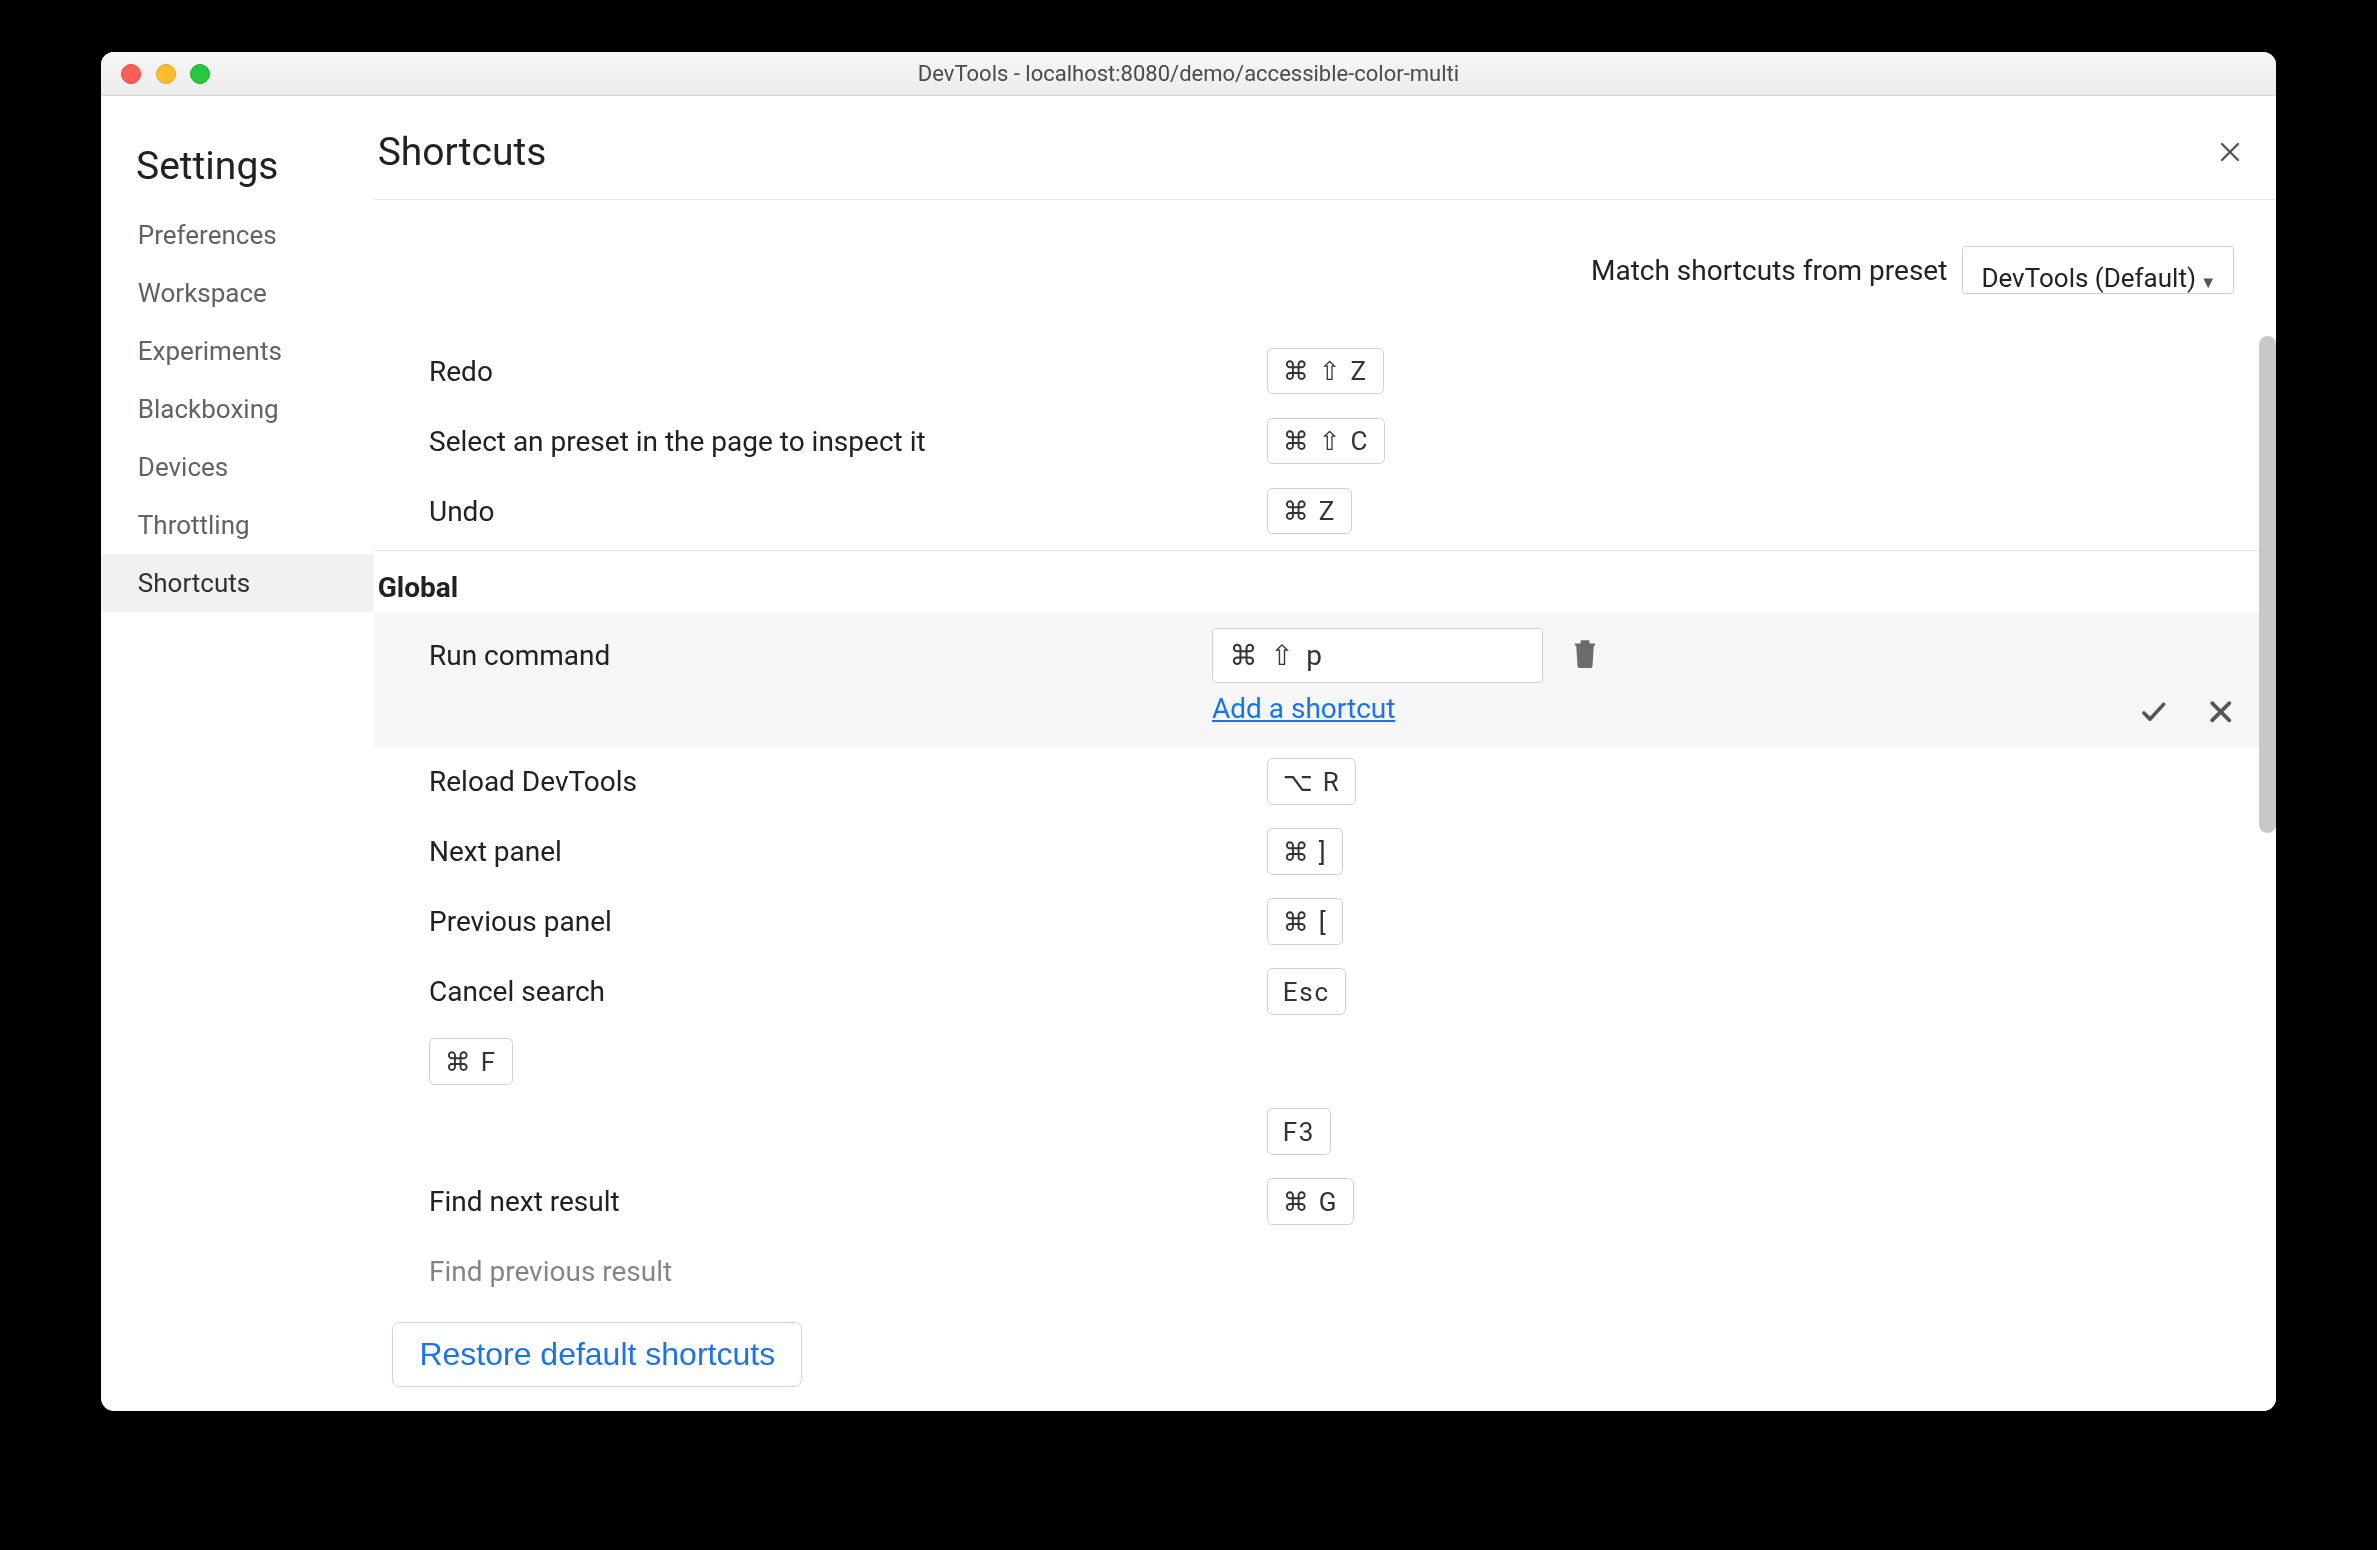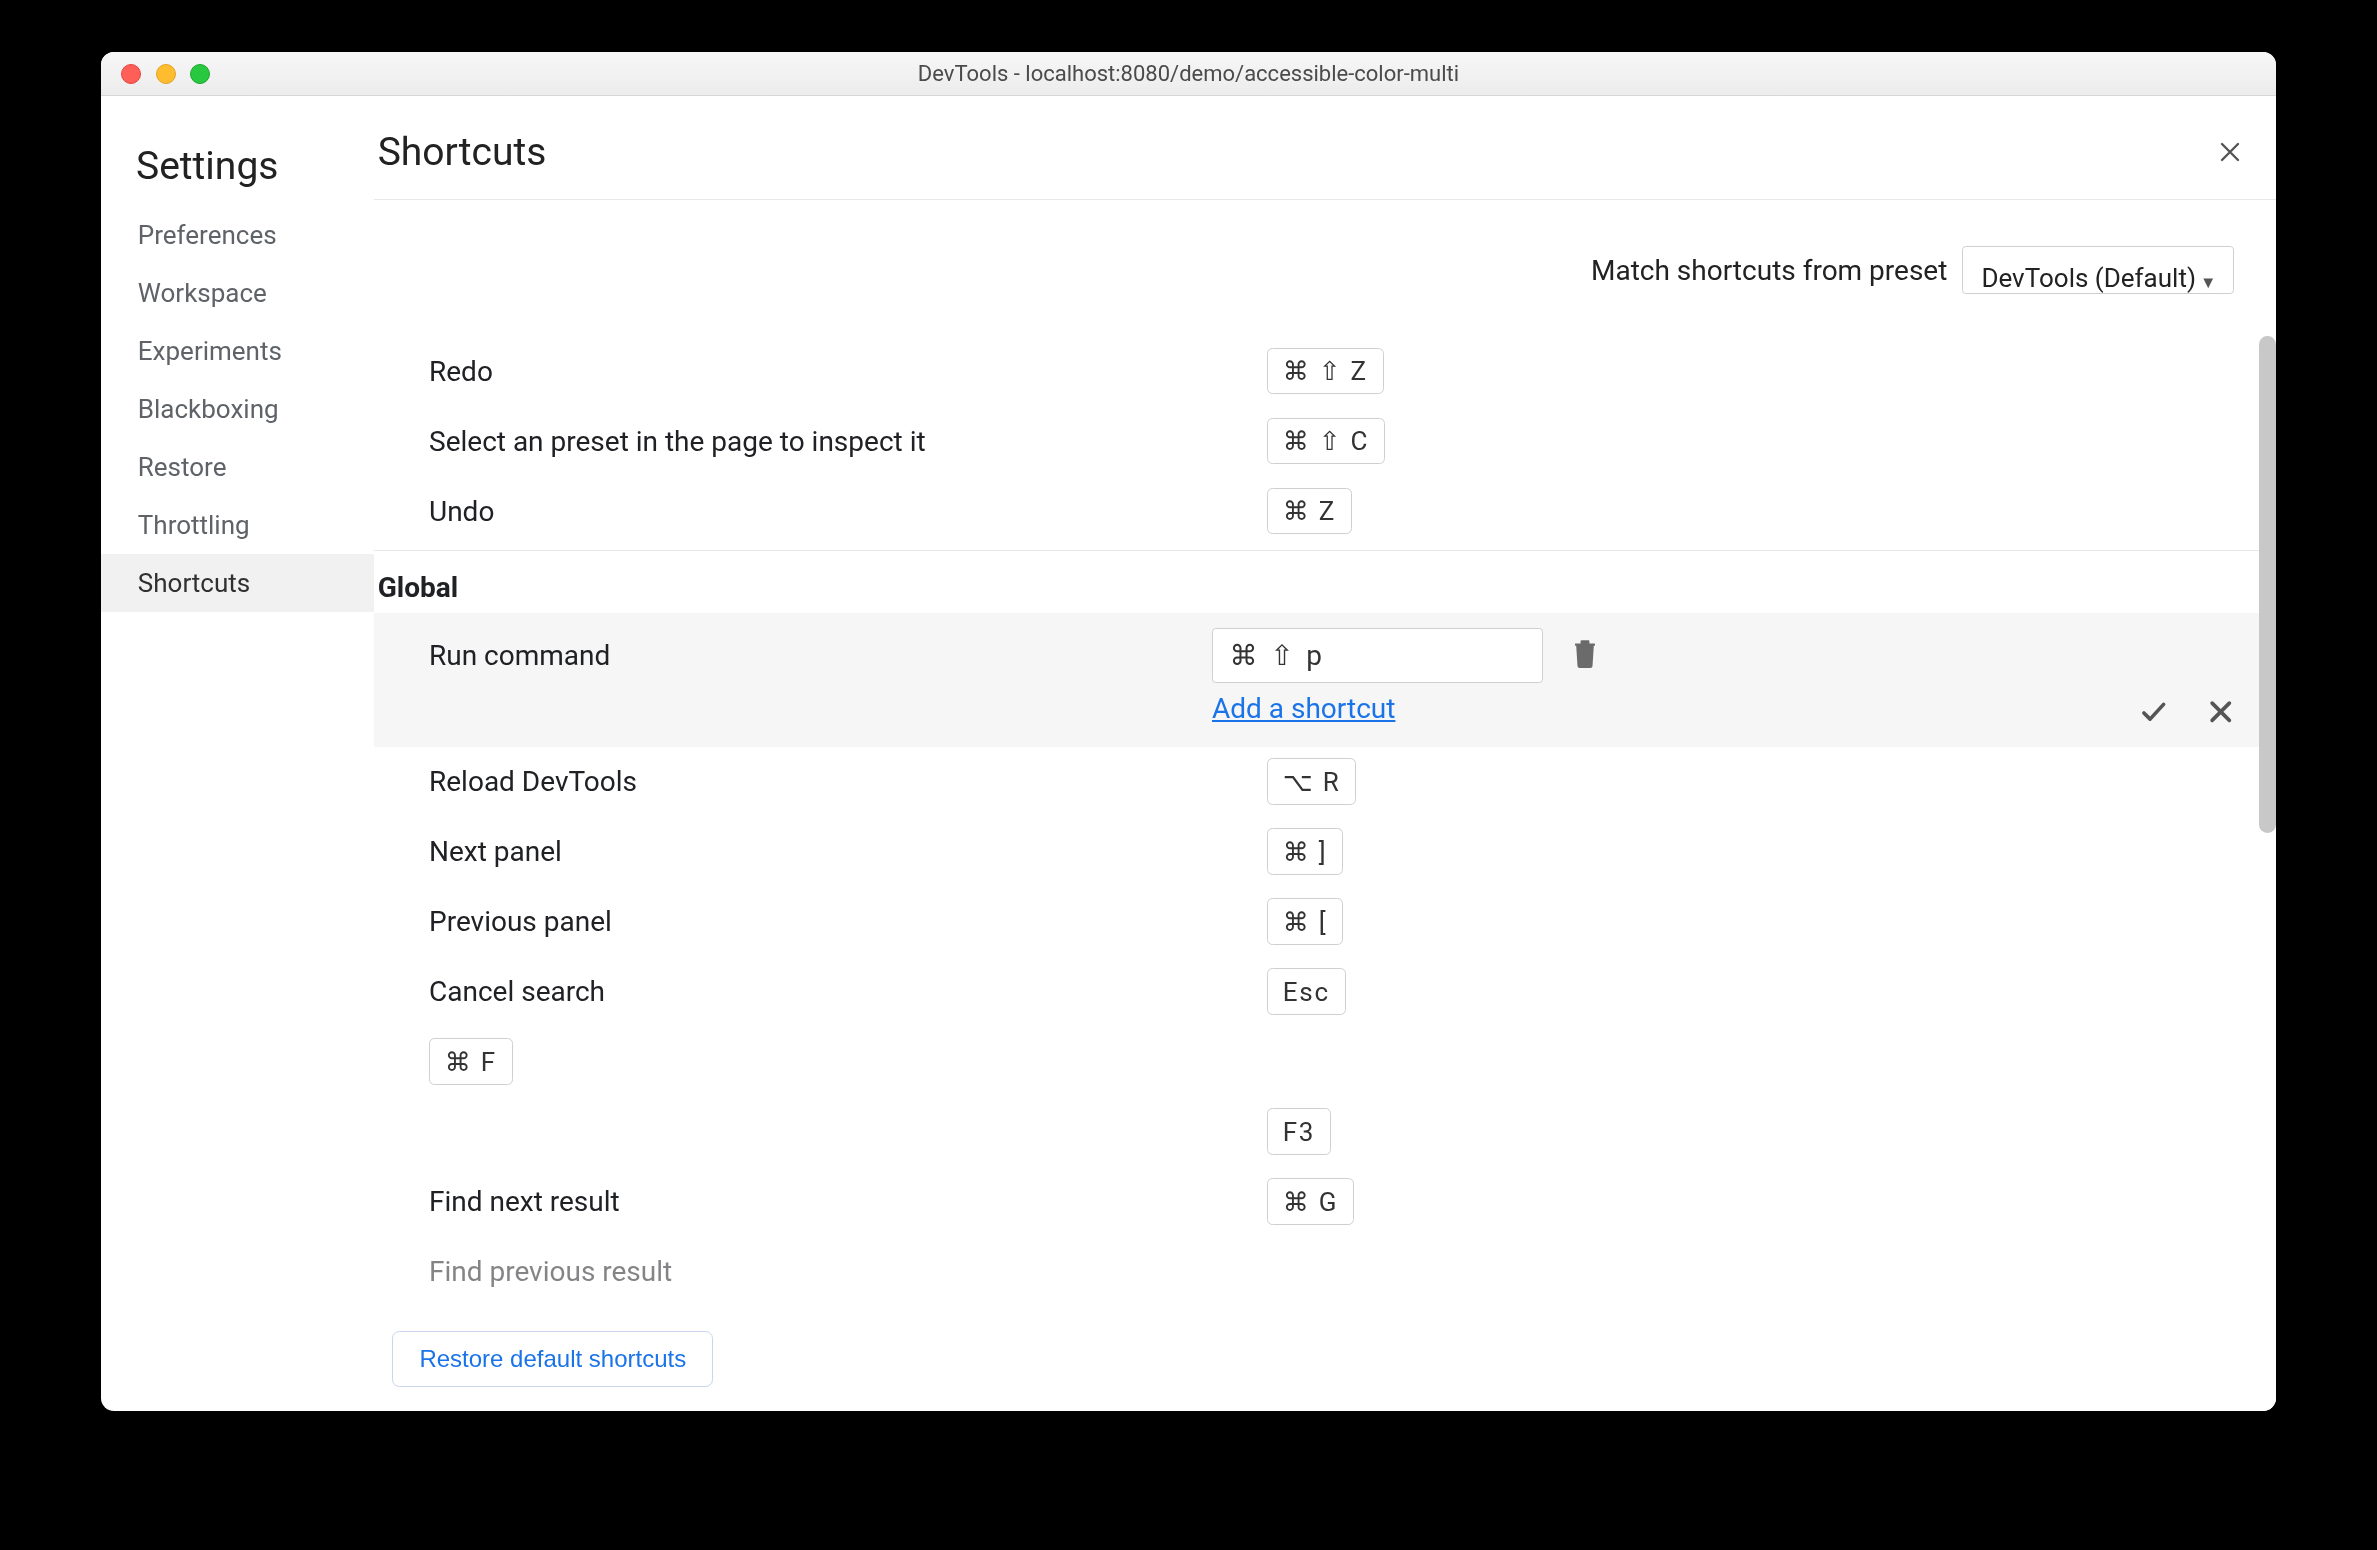--- a/index.html
+++ b/index.html
@@ -226,21 +226,21 @@
   .footer-bar {
     position: absolute;
     left: 0; right: 0; bottom: 0;
     background: #fff;
     padding: 16.6px 0 24px 18.4px;
   }
   .restore-btn {
     border: 1.8px solid #c8d5ea;
     background: #fff;
     color: #1a73e8;
-    font-size: 24px;
+    font-size: 32px;
     padding: 13px 26px;
     border-radius: 7.4px;
     cursor: pointer;
   }
   .scrollbar-fake {
     position: absolute;
     right: 0;
     top: 0;
     width: 16.6px;
     height: 497px;
@@ -264,21 +264,21 @@
     </div>
 
     <div class="body">
 
       <div class="sidebar">
         <div class="sidebar-title">Settings</div>
         <div class="sidebar-item">Preferences</div>
         <div class="sidebar-item">Workspace</div>
         <div class="sidebar-item">Experiments</div>
         <div class="sidebar-item">Blackboxing</div>
-        <div class="sidebar-item">Restore</div>
+        <div class="sidebar-item">Devices</div>
         <div class="sidebar-item">Throttling</div>
         <div class="sidebar-item selected">Shortcuts</div>
       </div>
 
       <div class="main">
         <div class="main-header">
           <div class="main-title">Shortcuts</div>
           <div class="close-x">
             <svg viewBox="0 0 24 24">
                 <path d="M4 4 L20 20 M20 4 L4 20" stroke="currentColor" stroke-width="2.4" fill="none" stroke-linecap="round"></path>

